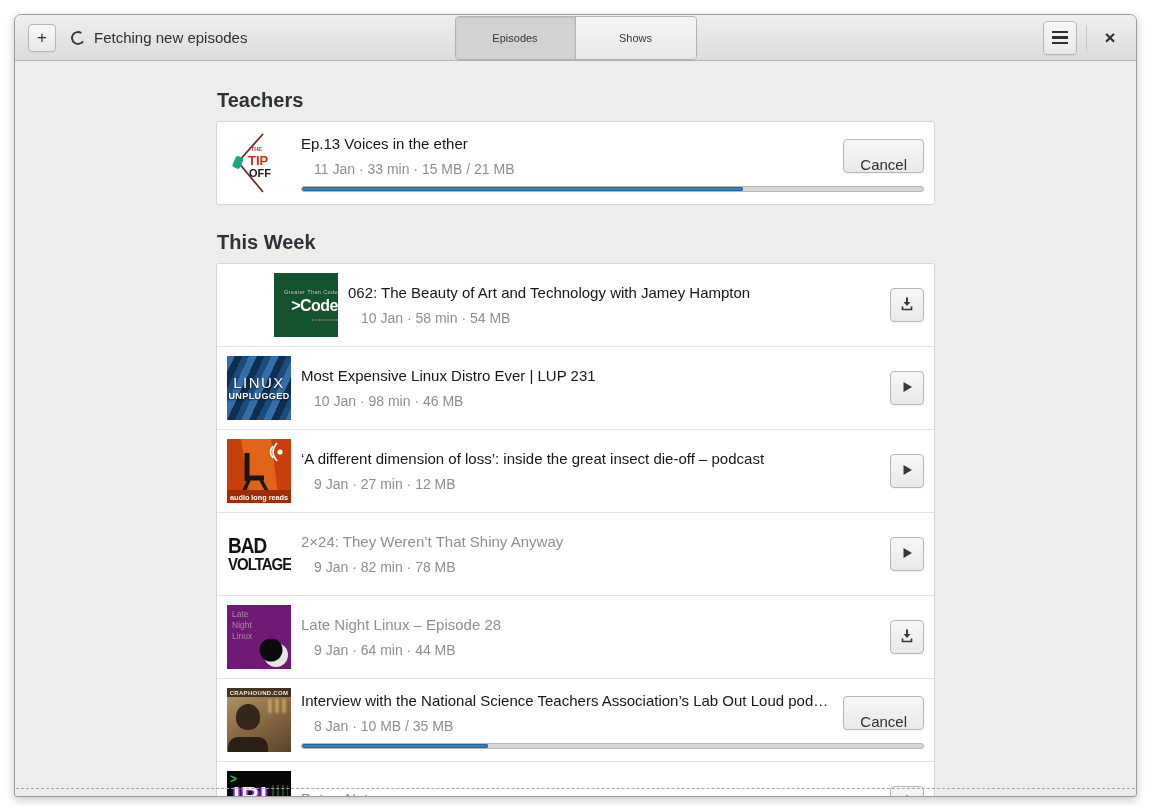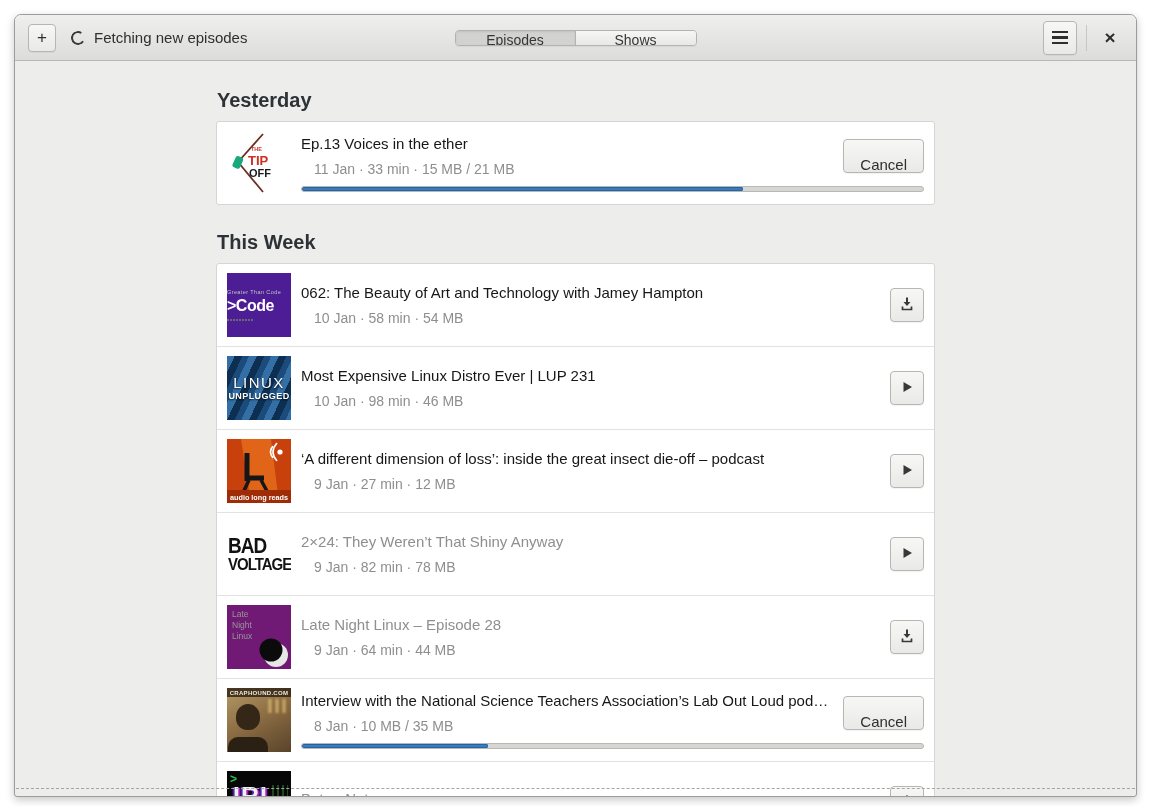--- a/index.html
+++ b/index.html
@@ -19,21 +19,21 @@
     border-radius:4px;color:#2f2f2f;cursor:default;
     box-shadow:0 1px 1px rgba(0,0,0,.05);font-family:inherit;}
   .add-btn{width:28px;height:28px;font-size:17px;line-height:24px;margin-left:3px;padding:0;}
   .status{display:flex;align-items:center;margin-left:15px;gap:9px;}
   .spinner{width:14px;height:14px;border:2px solid #3a3a3a;border-radius:50%;
     border-right-color:transparent;transform:rotate(-12deg);}
   .status-text{font-size:15px;color:#2f2f2f;}
   .tabs{position:absolute;left:50%;top:50%;transform:translate(-50%,-50%);
     display:flex;border:1px solid #b3b3af;border-radius:4px;overflow:hidden;
     box-shadow:0 1px 1px rgba(0,0,0,.05);}
-  .tab{width:120px;height:14px;font-size:14px;color:#363636;border:none;
+  .tab{width:120px;height:42px;font-size:11px;color:#363636;border:none;
     background:linear-gradient(#f6f6f5,#e8e8e7);font-family:inherit;}
   .tab.tab-active{background:#d2d2d0;box-shadow:inset 0 1px 2px rgba(0,0,0,.08);
     border-right:1px solid #b3b3af;}
   .header-right{margin-left:auto;display:flex;align-items:center;}
   .menu-btn{width:34px;height:34px;display:flex;align-items:center;justify-content:center;}
   .hamburger{display:flex;flex-direction:column;gap:3px;}
   .hamburger i{display:block;width:16px;height:2.5px;background:#2e2e2e;}
   .vsep{width:1px;height:26px;background:#c6c6c2;margin:0 9px;}
   .close-btn{width:28px;height:28px;background:none;border:none;font-size:19px;
     font-weight:bold;color:#2e2e2e;padding:0;margin-right:2px;font-family:inherit;}
@@ -60,22 +60,22 @@
     border-radius:3px;overflow:hidden;}
   .progress-fill{height:100%;background:#3d7bbf;box-shadow:inset 0 0 0 1px #23639f;
     border-radius:3px;}
   .bottom-dashed{position:absolute;left:1px;right:1px;bottom:7px;
     border-top:1px dashed #a5a5a2;z-index:5;pointer-events:none;}
 
   
   .logo{width:64px;height:64px;flex:none;position:relative;overflow:hidden;}
   .logo svg{display:block;}
   .logo-tipoff{background:#22c55e;}
-  .logo-gtc{background:#4c1d95;display:flex;flex-direction:column;align-items:flex-start;
-    justify-content:center;}
+  .logo-gtc{background:#14532d;display:flex;flex-direction:column;align-items:flex-end;
+    justify-content:center;margin-left:47px;}
   .gtc-small{font-size:5.5px;color:#c4c4c4;letter-spacing:.4px;margin-bottom:2px;}
   .gtc-big{font-size:16px;font-weight:bold;color:#fff;letter-spacing:-.5px;}
   .gtc-line{width:26px;height:2px;margin-top:4px;
     background:repeating-linear-gradient(90deg,#6a6a6a 0 2px,transparent 2px 3px);}
   .logo-lup{background:#0d2b4d repeating-linear-gradient(115deg,rgba(58,123,181,.85) 0 7px,
     rgba(13,47,82,.92) 7px 14px,rgba(29,81,131,.85) 14px 20px);
     display:flex;flex-direction:column;align-items:center;justify-content:center;
     color:#fff;text-shadow:0 1px 2px rgba(0,0,0,.8);}
   .lup-1{font-size:15px;letter-spacing:1.5px;line-height:1.1;}
   .lup-2{font-size:9px;font-weight:bold;letter-spacing:.4px;}
@@ -129,21 +129,21 @@
             <i></i>
             <i></i>
           </span>
       </button>
       <span class="vsep"></span>
       <button class="close-btn">×</button>
     </div>
   </div>
   <div class="content">
     <div class="sections" id="sections-root">
-        <h2 class="section-title">Yesterday</h2>
+        <h2 class="section-title">Teachers</h2>
         <div class="card">
           <div class="row">
             <div class="logo logo-tipoff">
               <svg viewBox="0 0 64 64" width="64" height="64">
                 <rect width="64" height="64" fill="#ffffff"></rect>
                 <line x1="36" y1="3" x2="11" y2="31" stroke="#6e2b1f" stroke-width="1.8"></line>
                 <line x1="11" y1="31" x2="36" y2="61" stroke="#6e2b1f" stroke-width="1.8"></line>
                 <rect x="7" y="25.5" width="8" height="12" rx="2.5" fill="#17a87c" transform="rotate(24 11 31)"></rect>
                 <text x="24" y="20" font-size="5.5" fill="#c23b2a" font-weight="bold">THE</text>
                 <text x="21" y="34" font-size="13" fill="#cf2e20" font-weight="bold">TIP</text>

